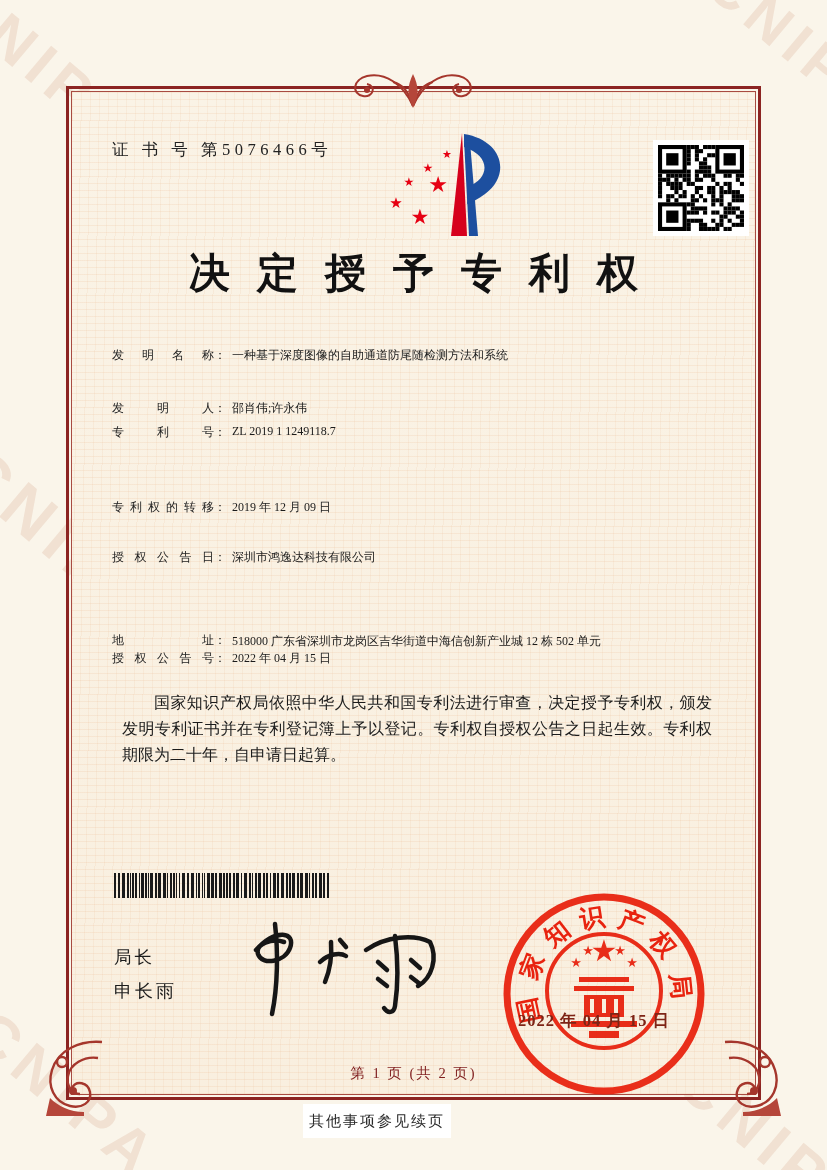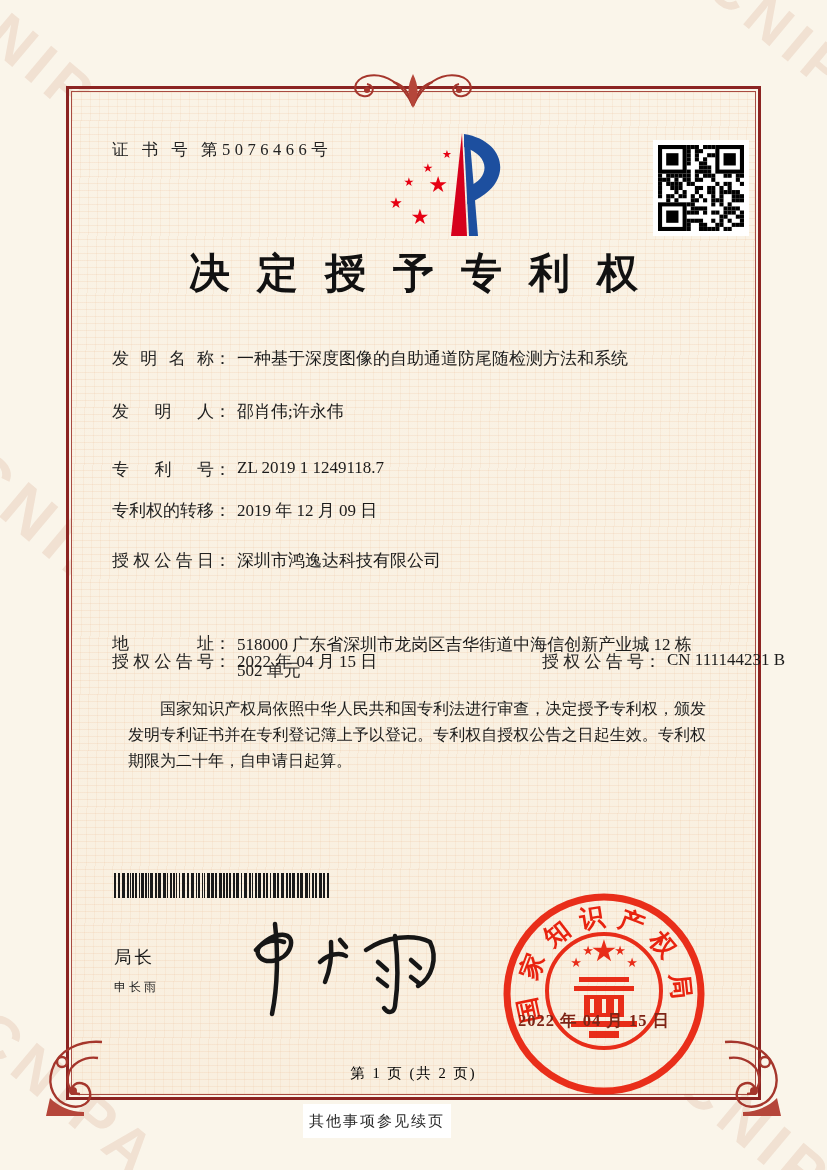--- a/index.html
+++ b/index.html
@@ -46,56 +46,56 @@
   .qr-box {
     position:absolute; left:653px; top:140px; width:96px; height:96px;
     background:#ffffff; padding:5px;
   }
   .doc-title {
     position:absolute; left:0; top:246px; width:827px;
     text-align:center; font-size:41px; font-weight:bold;
     letter-spacing:27px; text-indent:27px; color:#111;
   }
   
-  .field-row { position:absolute; left:112px; font-size:17px; white-space:nowrap; }
+  .field-row { position:absolute; left:112px; font-size:12px; white-space:nowrap; }
   .flabel {
     display:inline-block; width:102px; text-align:justify; text-align-last:justify;
     vertical-align:top; color:#222;
   }
   .fcolon { display:inline-block; vertical-align:top; margin-right:6px; color:#222; }
   .fvalue { display:inline-block; vertical-align:top; color:#1b1b1b; }
   .fvalue.wrap { white-space:normal; width:455px; word-break:break-all; line-height:1.55; }
   .grant-no { position:absolute; left:430px; top:0; }
   
   .body-text {
     position:absolute; left:112px; top:680px; width:610px;
     font-size:16px; line-height:1.62; text-align:justify; color:#1b1b1b;
   }
-  .body-text p { text-indent:2em; margin:16px; }
+  .body-text p { text-indent:2em; margin:10px; }
   
   .barcode { position:absolute; left:114px; top:873px; width:218px; height:25px;
     display:flex; align-items:stretch; background:transparent; }
   .barcode .bar { height:100%; }
   
   .sig-title { position:absolute; left:114px; top:945px; font-size:17.5px; letter-spacing:3px; }
-  .sig-name  { position:absolute; left:114px; top:979px; font-size:12px; letter-spacing:3px; }
+  .sig-name  { position:absolute; left:114px; top:979px; font-size:18px; letter-spacing:3px; }
   .sig-script { position:absolute; left:228px; top:916px; width:215px; height:105px; }
   
   .seal { position:absolute; left:499px; top:889px; width:210px; height:210px; }
   .seal-date {
     position:absolute; left:505px; top:1010px; width:178px;
     font-size:16.5px; letter-spacing:1px; text-align:center;
     color:#7e2416; font-weight:bold;
   }
   .seal-ring-char { font-size:25px; font-weight:bold; fill:#e8230f;
     font-family:"Liberation Serif","DejaVu Serif",serif; }
   
   .page-info {
     position:absolute; left:0; top:1064px; width:827px; text-align:center;
-    font-size:14.5px; letter-spacing:2px; color:#000000;
+    font-size:14.5px; letter-spacing:2px; color:#7f1d1d;
   }
   .continuation {
     position:absolute; left:303px; top:1104px; width:148px; height:34px;
     background:#ffffff; display:flex; align-items:center; justify-content:center;
     font-size:15px; letter-spacing:2px; color:#2a2a2a;
   }
 </style>
 </head>
 <body>
 
@@ -339,37 +339,34 @@
 </div>
 
 <div class="doc-title">决定授予专利权</div>
 
 <div class="field-row" style="top:347px">
   <span class="flabel">发明名称</span><span class="fcolon">：</span><span class="fvalue" style="white-space:normal;width:470px">一种基于深度图像的自助通道防尾随检测方法和系统</span>
 </div>
 <div class="field-row" style="top:400px">
   <span class="flabel">发明人</span><span class="fcolon">：</span><span class="fvalue">邵肖伟;许永伟</span>
 </div>
-<div class="field-row" style="top:458px">
+<div class="field-row" style="top:424px">
   <span class="flabel">专利号</span><span class="fcolon">：</span><span class="fvalue">ZL 2019 1 1249118.7</span>
 </div>
 <div class="field-row" style="top:499px">
   <span class="flabel">专利权的转移</span><span class="fcolon">：</span><span class="fvalue">2019 年 12 月 09 日</span>
 </div>
 <div class="field-row" style="top:549px">
   <span class="flabel">授权公告日</span><span class="fcolon">：</span><span class="fvalue">深圳市鸿逸达科技有限公司</span>
 </div>
 <div class="field-row" style="top:632px">
   <span class="flabel">地址</span><span class="fcolon">：</span><span class="fvalue wrap">518000 广东省深圳市龙岗区吉华街道中海信创新产业城 12 栋 502 单元</span>
 </div>
 <div class="field-row" style="top:650px;width:640px">
   <span class="flabel">授权公告号</span><span class="fcolon">：</span><span class="fvalue">2022 年 04 月 15 日</span>
-  <span class="grant-no">
-    <span class="flabel">授权公告号</span><span class="fcolon">：</span><span class="fvalue">CN 111144231 B</span>
-  </span>
 </div>
 
 <div class="body-text">
   <p>国家知识产权局依照中华人民共和国专利法进行审查，决定授予专利权，颁发发明专利证书并在专利登记簿上予以登记。专利权自授权公告之日起生效。专利权期限为二十年，自申请日起算。</p>
 </div>
 
 <div class="barcode" id="barcode">
     <div class="bar" style="width: 2px; background: rgb(26, 26, 26);"></div>
     <div class="bar" style="width: 2px; background: transparent;"></div>
     <div class="bar" style="width: 2px; background: rgb(26, 26, 26);"></div>

